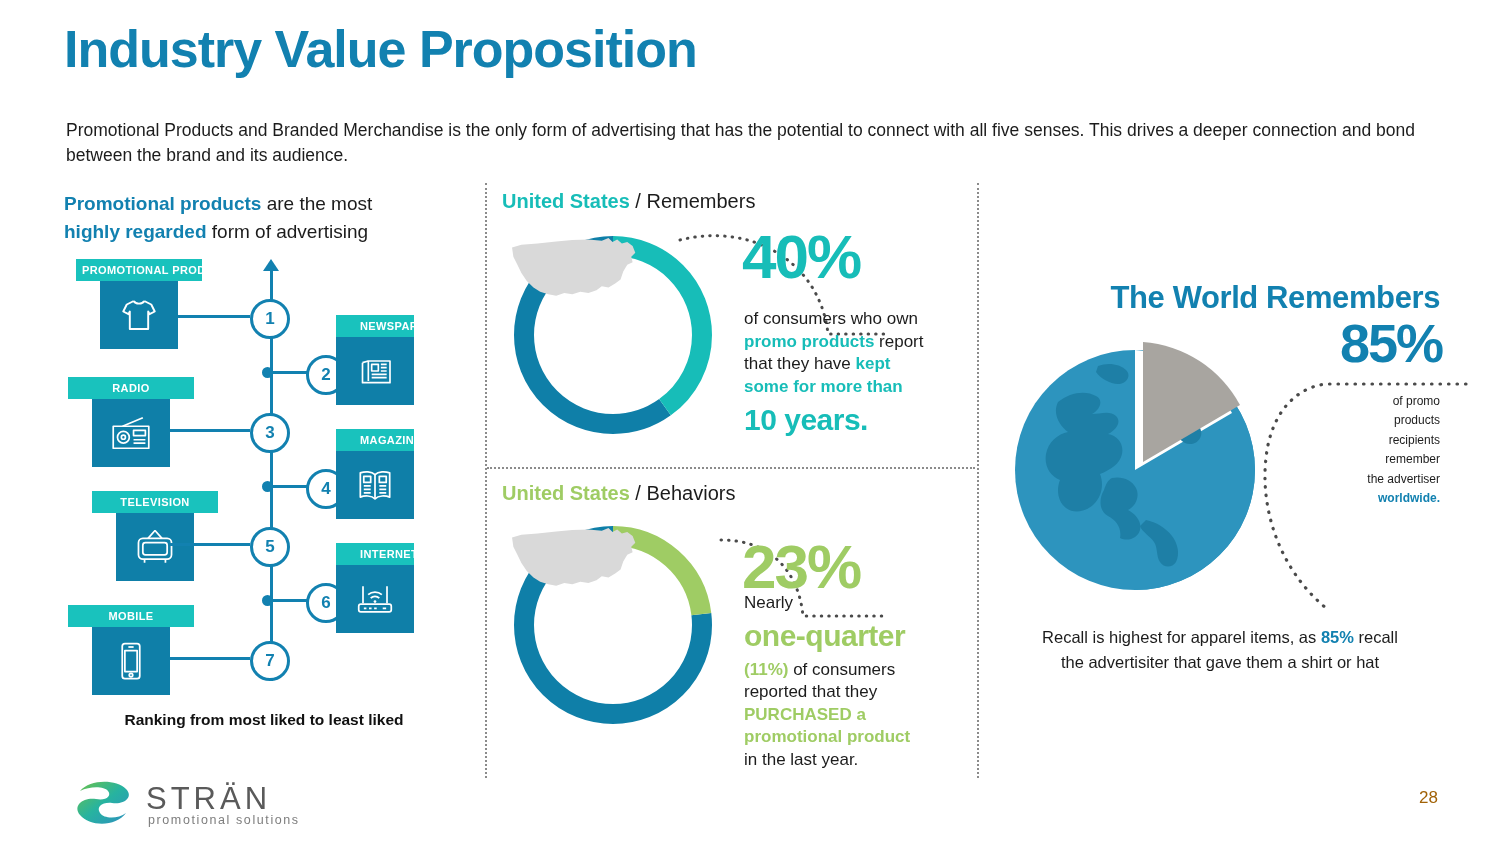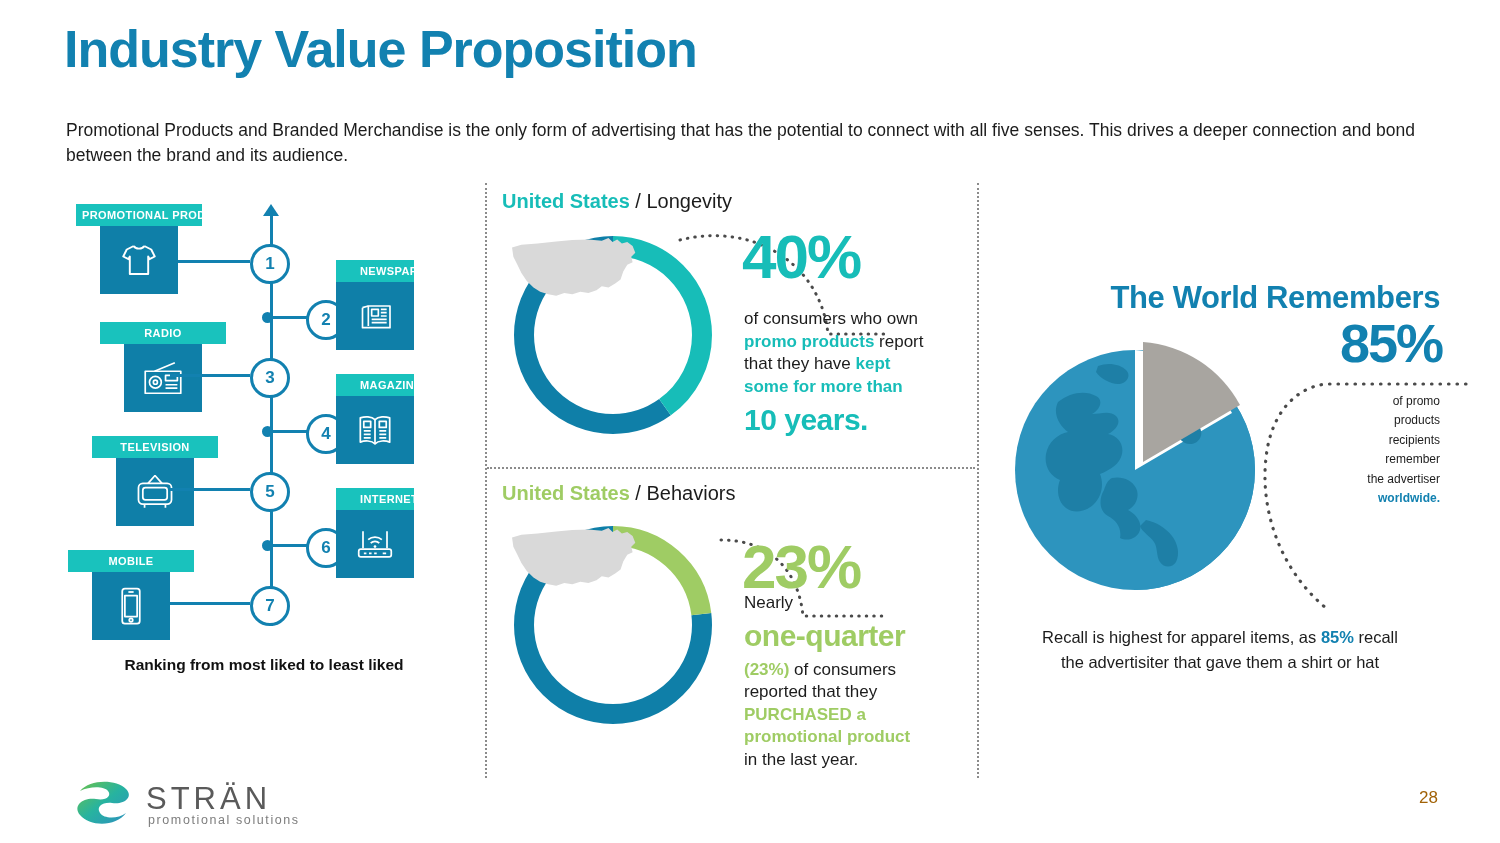--- a/index.html
+++ b/index.html
@@ -119,20 +119,24 @@
 
   <div id="page-title">Industry Value Proposition</div>
   <div id="intro-paragraph">Promotional Products and Branded Merchandise is the only form of advertising that has the potential to connect with all five senses. This drives a deeper connection and bond between the brand and its audience.</div>
 
   <div class="vdiv" style="left:485px;top:183px;height:595px;"></div>
   <div class="vdiv" style="left:977px;top:183px;height:595px;"></div>
   <div class="hdiv" style="left:487px;top:467px;width:488px;"></div>
 
   <div id="left-col">
 
+    <div id="left-heading">
+      <b>Promotional products</b><span> are the most</span><br>
+      <b>highly regarded</b><span> form of advertising</span>
+    </div>
 
     <div id="rank-diagram">
 
       <div class="axis-arrow-up"></div>
       <div class="axis"></div>
       <div class="axis-arrow-dn"></div>
 
       <div class="node" style="top:52px;"></div>
       <div class="node" style="top:108px;"></div>
       <div class="node" style="top:166px;"></div>
@@ -165,21 +169,21 @@
             <svg width="40" height="40" viewBox="0 0 48 48" fill="none" stroke="#fff" stroke-width="2" stroke-linejoin="round">
               <path d="M9 14 L9 38 L42 38 L42 12 L16 12 L16 36"></path>
               <path d="M9 14 L16 12"></path>
               <rect x="20" y="16" width="8" height="8"></rect>
               <path d="M31 16 H38 M31 20 H38 M31 24 H38 M20 28 H38 M20 32 H38"></path>
             </svg>
           </div>
         </div>
       </div>
 
-      <div class="rank-item" style="left:28px;top:118px;margin-left:32px;">
+      <div class="rank-item" style="left:28px;top:118px;">
         <div class="tile">
           <div class="tile-label wide">RADIO</div>
           <div class="tile-box">
             <svg width="44" height="40" viewBox="0 0 52 44" fill="none" stroke="#fff" stroke-width="2" stroke-linejoin="round">
               <path d="M16 14 L40 4"></path>
               <rect x="5" y="14" width="42" height="26"></rect>
               <circle cx="17" cy="27" r="7"></circle>
               <circle cx="17" cy="27" r="2.4"></circle>
               <rect x="29" y="19" width="14" height="6"></rect>
               <path d="M29 30 H43 M29 34 H43"></path>
@@ -258,21 +262,21 @@
       </div>
       <div class="conn" style="left:106px;top:398px;width:80px;"></div>
       <div class="circle" style="left:186px;top:382px;">7</div>
 
       <div id="rank-caption">Ranking from most liked to least liked</div>
     </div>
   </div>
 
   <div class="mid-panel" style="left:502px;top:190px;width:470px;">
     <div class="panel-head head-teal">
-      <b>United States</b><span> / </span><span>Longevity</span>
+      <b>United States</b><span> / </span><span>Remembers</span>
     </div>
 
     <div class="donut-wrap" style="left:6px;top:40px;">
       <svg width="210" height="210" viewBox="0 0 210 210">
         <circle cx="105" cy="105" r="89" fill="none" stroke="#0F7FA8" stroke-width="20" transform="rotate(-90 105 105)" stroke-dasharray="335.5 559.2" stroke-dashoffset="-223.7"></circle>
         <circle cx="105" cy="105" r="89" fill="none" stroke="#17BDB8" stroke-width="20" transform="rotate(-90 105 105)" stroke-dasharray="223.7 559.2" stroke-dashoffset="0"></circle>
       </svg>
       <svg class="us-map" viewBox="0 0 200 120">
         <path fill="#D9D9D9" d="M6 26 L20 22 L44 20 L72 17 L96 15 L120 14 L140 16 L150 12 L156 18 L163 14 L170 20 L178 18
           L186 24 L190 34 L184 40 L186 48 L178 52 L172 62 L168 74 L160 80 L150 86 L140 84 L132 90 L120 94 L108 92
@@ -323,21 +327,21 @@
     <svg class="leader" style="left:185px;top:48px;width:200px;height:140px;" viewBox="0 0 200 140">
       <path d="M34 10 C86 10 112 44 116 86 L196 86" fill="none" stroke="#4a4a4a" stroke-width="3" stroke-linecap="round" stroke-dasharray="0.5 7"></path>
     </svg>
 
     <div class="big-pct pct-green" style="position:absolute;left:240px;top:36px;font-size:62px;margin-top:20px;">23%</div>
 
     <div class="body-txt" style="position:absolute;left:242px;top:110px;width:220px;">
       <div>Nearly</div>
       <div class="big-inline t-green" style="margin:1px 0 3px;">one-quarter</div>
       <div>
-        <b class="t-green">(23%)</b><span> of consumers</span>
+        <b class="t-green">(11%)</b><span> of consumers</span>
       </div>
       <div>reported that they</div>
       <div><b class="t-green">PURCHASED a</b></div>
       <div><b class="t-green">promotional product</b></div>
       <div>in the last year.</div>
     </div>
   </div>
 
   <div id="right-col">
     <div id="world-title">The World Remembers</div>

